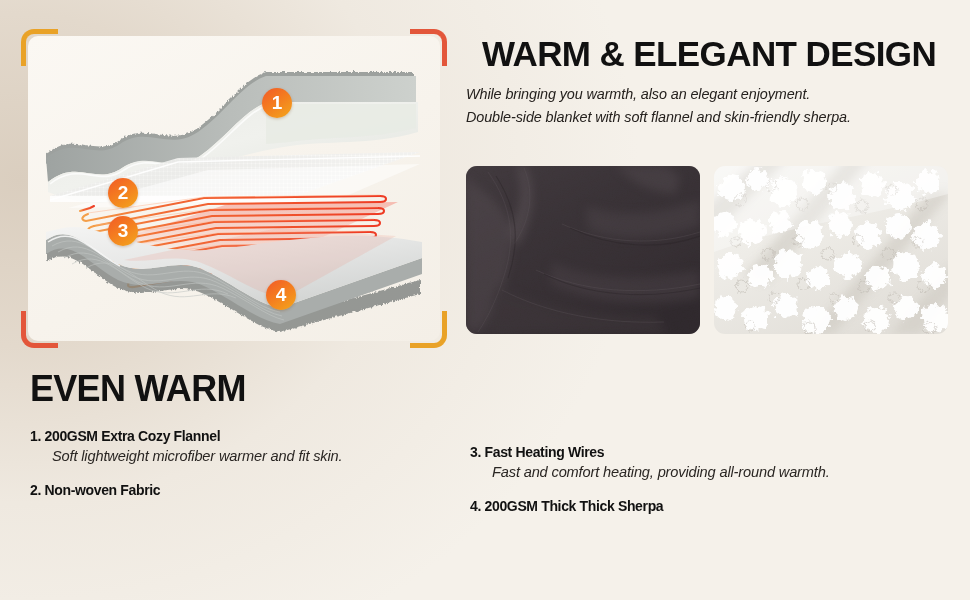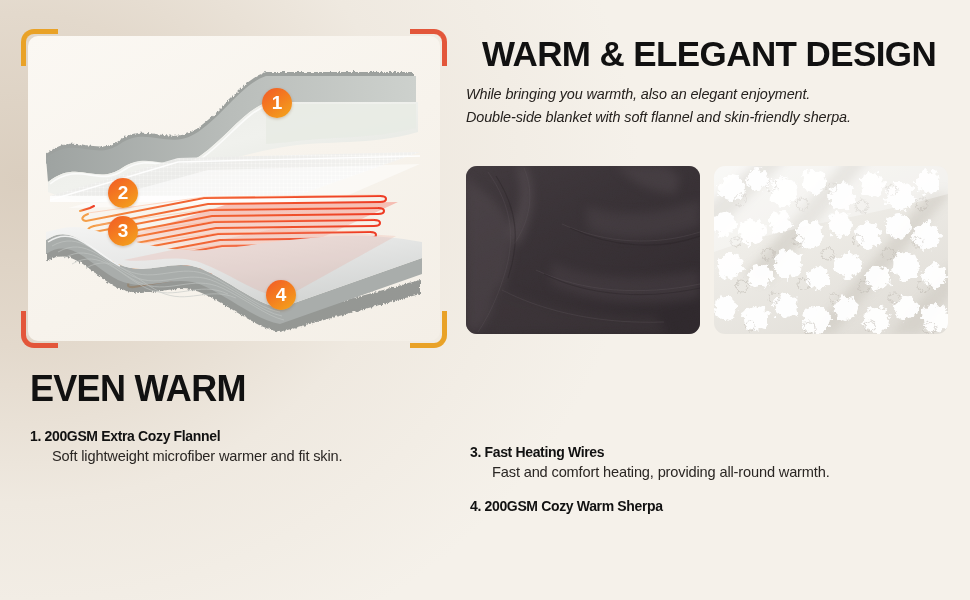--- a/index.html
+++ b/index.html
@@ -126,20 +126,21 @@
   .feat-head {
     font-size: 14px;
     font-weight: 700;
     color: #111111;
     letter-spacing: -0.35px;
     margin-bottom: 2px;
     white-space: nowrap;
   }
   .feat-desc {
     font-size: 14.6px;
+    font-style: italic;
     color: #2a2623;
     line-height: 1.42;
     padding-left: 22px;
     letter-spacing: -0.15px;
   }
 </style>
 </head>
 <body>
 
 <div id="page">
@@ -445,32 +446,36 @@
 
   <div class="feat-col" id="col-left">
     <div class="feat">
       <div class="feat-head">
         <span>1.</span>
         <span>200GSM Extra Cozy Flannel</span>
       </div>
       <div class="feat-desc">Soft lightweight microfiber warmer and fit skin.</div>
     </div>
     <div class="feat">
+      <div class="feat-head">
+        <span>2.</span>
+        <span>Non-woven Fabric</span>
+      </div>
     </div>
   </div>
 
   <div class="feat-col" id="col-right">
     <div class="feat">
       <div class="feat-head">
         <span>3.</span>
         <span>Fast Heating Wires</span>
       </div>
       <div class="feat-desc">Fast and comfort heating, providing all-round warmth.</div>
     </div>
     <div class="feat">
       <div class="feat-head">
         <span>4.</span>
-        <span>200GSM Cozy Warm Sherpa</span>
+        <span>200GSM Thick Thick Sherpa</span>
       </div>
     </div>
   </div>
 
 </div>
 
 </body></html>

